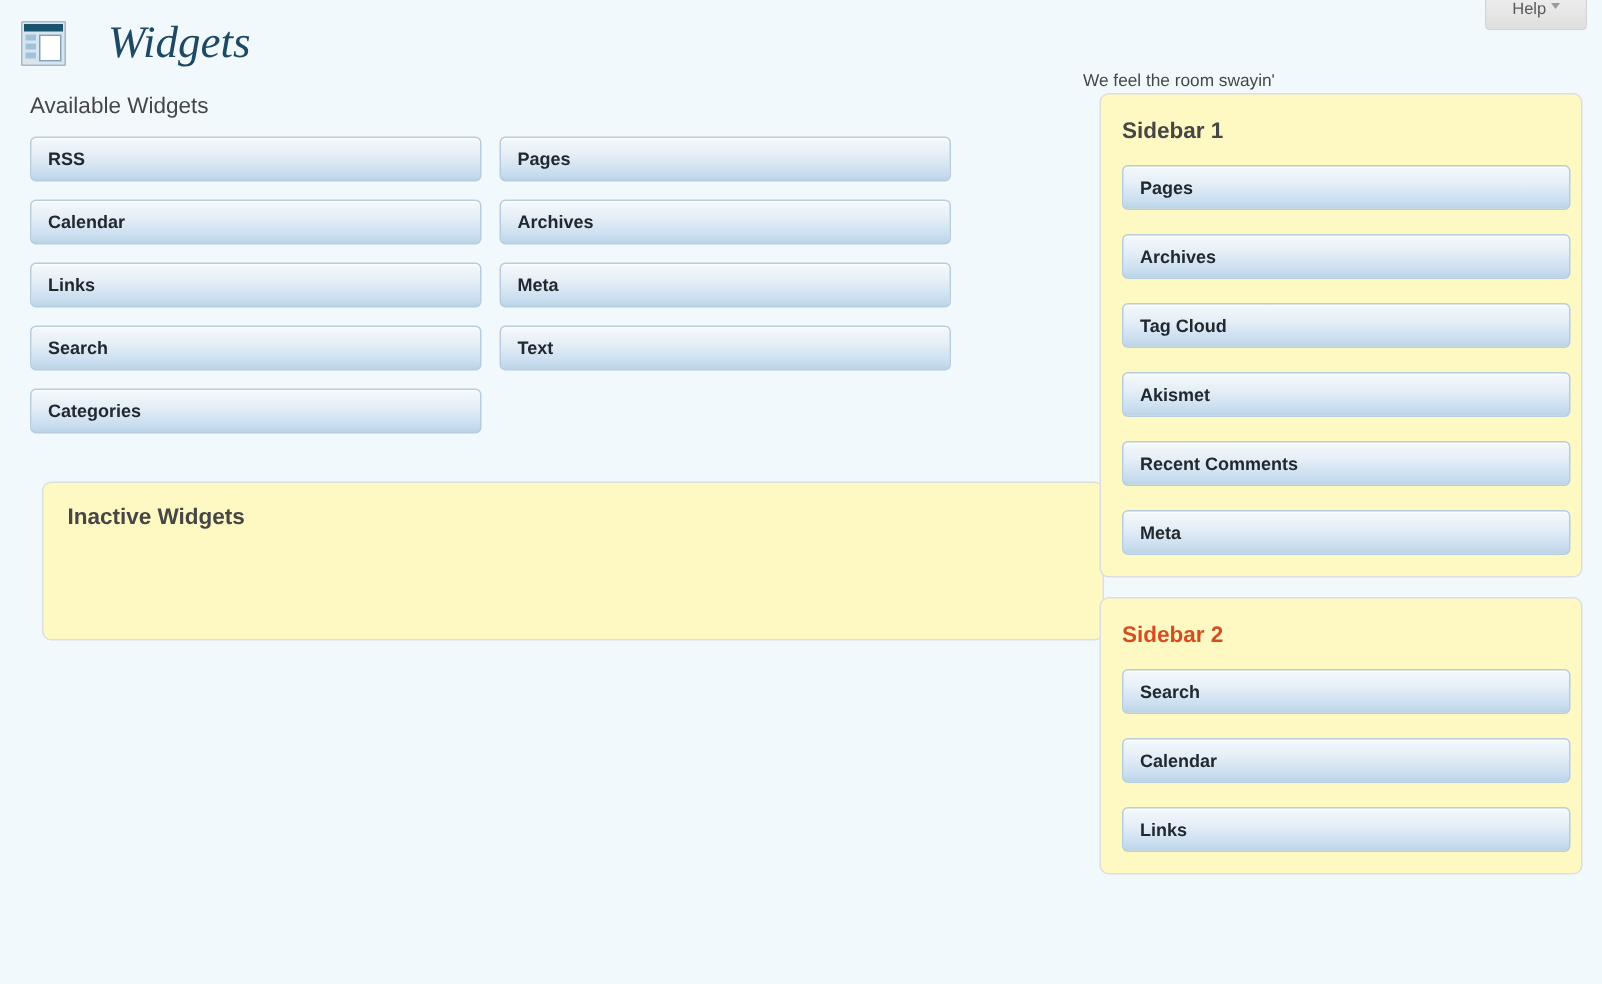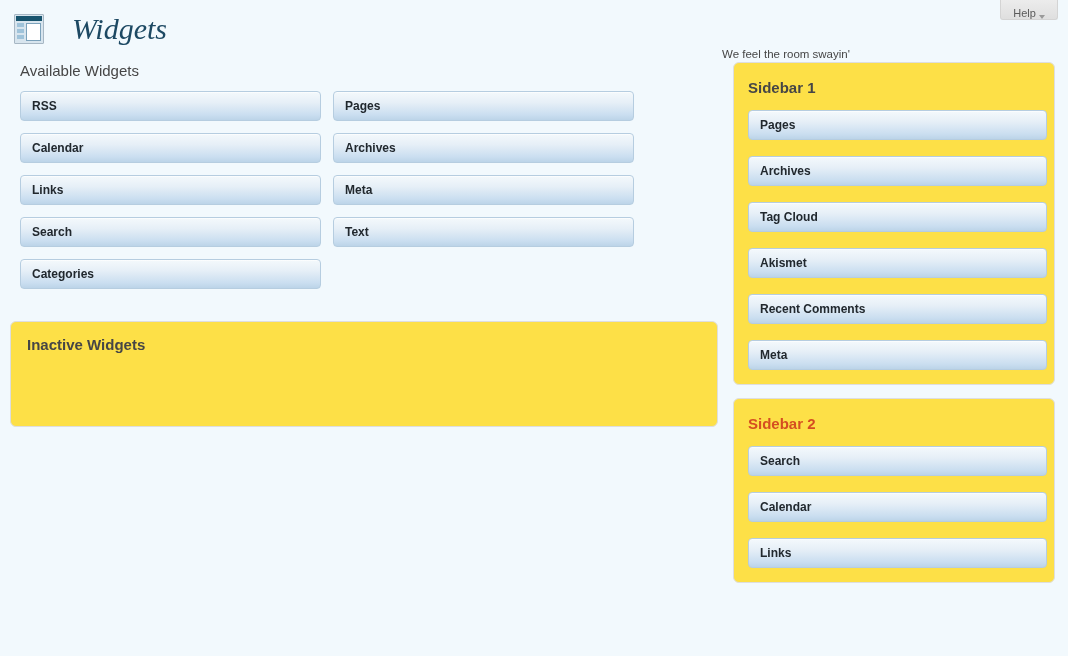--- a/index.html
+++ b/index.html
@@ -19,31 +19,31 @@
 
   
   .screen-header {
     position: relative;
     height: 62px;
   }
   .help-tab {
     position: absolute;
     top: 0;
     right: 10px;
-    width: 58px;
+    width: 68px;
     height: 20px;
     background: linear-gradient(to bottom, #ececec 0%, #dfdfdf 100%);
     border: 1px solid #d4d4d4;
     border-top: none;
     border-radius: 0 0 3px 3px;
     box-sizing: border-box;
     font-size: 11px;
     color: #5a5a5a;
     display: flex;
-    align-items: flex-end;
+    align-items: flex-start;
     justify-content: center;
     gap: 3px;
     cursor: pointer;
   }
   .help-tab .caret {
     display: inline-block;
     width: 0;
     height: 0;
     border-left: 3.5px solid transparent;
     border-right: 3.5px solid transparent;
@@ -180,28 +180,28 @@
     padding: 0 11px;
     font-size: 12px;
     font-weight: bold;
     color: #21282e;
     cursor: move;
     box-shadow: 0 1px 0 rgba(255,255,255,0.6) inset;
   }
 
   
   .gray-panel {
-    background: #fde047;
+    background: #fef9c3;
     border: 1px solid #dedede;
     border-radius: 6px;
     box-sizing: border-box;
     padding: 14px 14px 14px 16px;
   }
   .inactive-panel {
-    margin-left: 1px;
+    margin-left: 19px;
     margin-top: 32px;
     width: 708px;
     height: 106px;
   }
   .inactive-panel .panel-heading {
     margin-bottom: 0;
   }
 
   .sidebar-panel {
     width: 322px;

